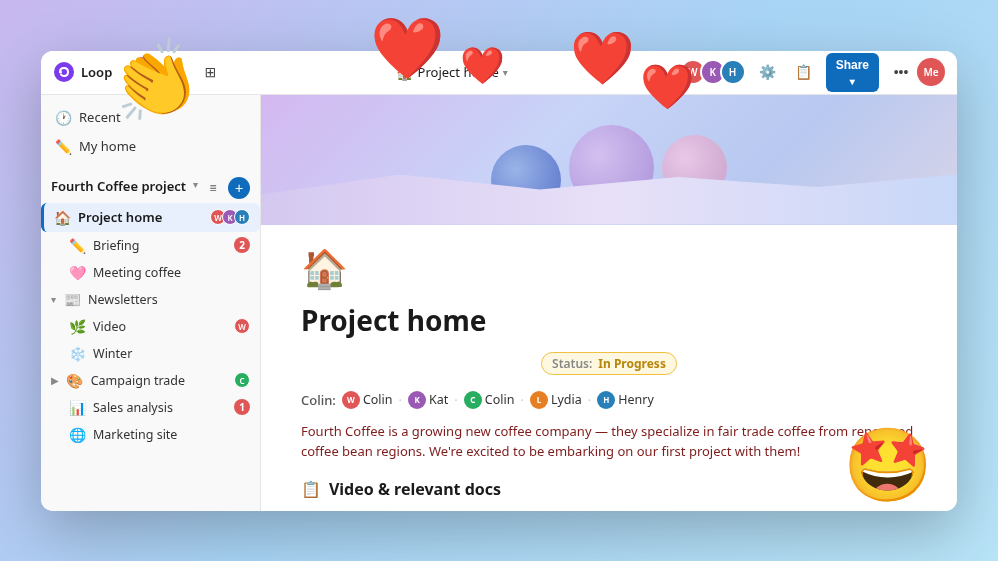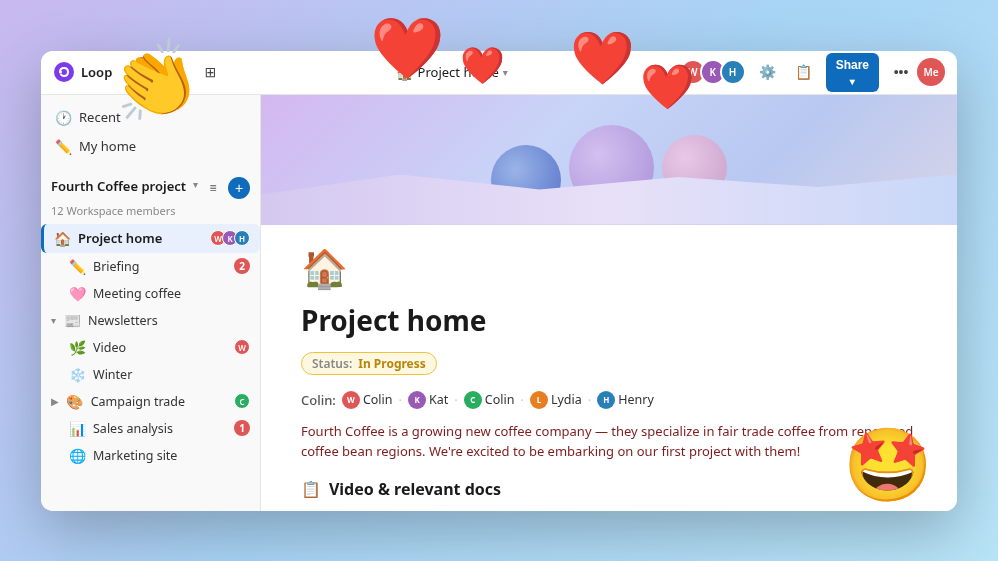--- a/index.html
+++ b/index.html
@@ -504,21 +504,20 @@
       </div>
 
       <div class="sidebar-workspace-header">
         <span class="workspace-name">Fourth Coffee project</span>
         <span class="collapse-icon">▾</span>
         <div class="workspace-actions">
           <button class="workspace-action-btn">≡</button>
           <button class="add-btn">+</button>
         </div>
       </div>
-      <div class="workspace-sub">12 Workspace members</div>
 
       <div class="sidebar-item active">
         <span class="sidebar-item-icon">🏠</span>
         <span>Project home</span>
         <div class="sidebar-sub-avatars">
           <div class="tiny-avatar" style="background:#e05555;">W</div>
           <div class="tiny-avatar" style="background:#9b59b6;">K</div>
           <div class="tiny-avatar" style="background:#2980b9;">H</div>
         </div>
       </div>
@@ -582,21 +581,21 @@
           <div class="sphere sphere-purple"></div>
           <div class="sphere sphere-pink"></div>
         </div>
         <div class="hero-fabric"></div>
       </div>
 
       <div class="page-body">
         <span class="page-emoji">🏠</span>
         <h1 class="page-title">Project home</h1>
 
-        <div style="margin-bottom:8px;">
+        <div style="margin-bottom:8px;text-align:center;">
           <span class="status-badge">
             <span class="status-label">Status:</span>
             <span class="status-value">In Progress</span>
           </span>
         </div>
 
         <div class="team-row">
           <span class="team-label">Colin:</span>
           <div class="team-member">
             <div class="member-avatar" style="background:#e05555;">W</div>

